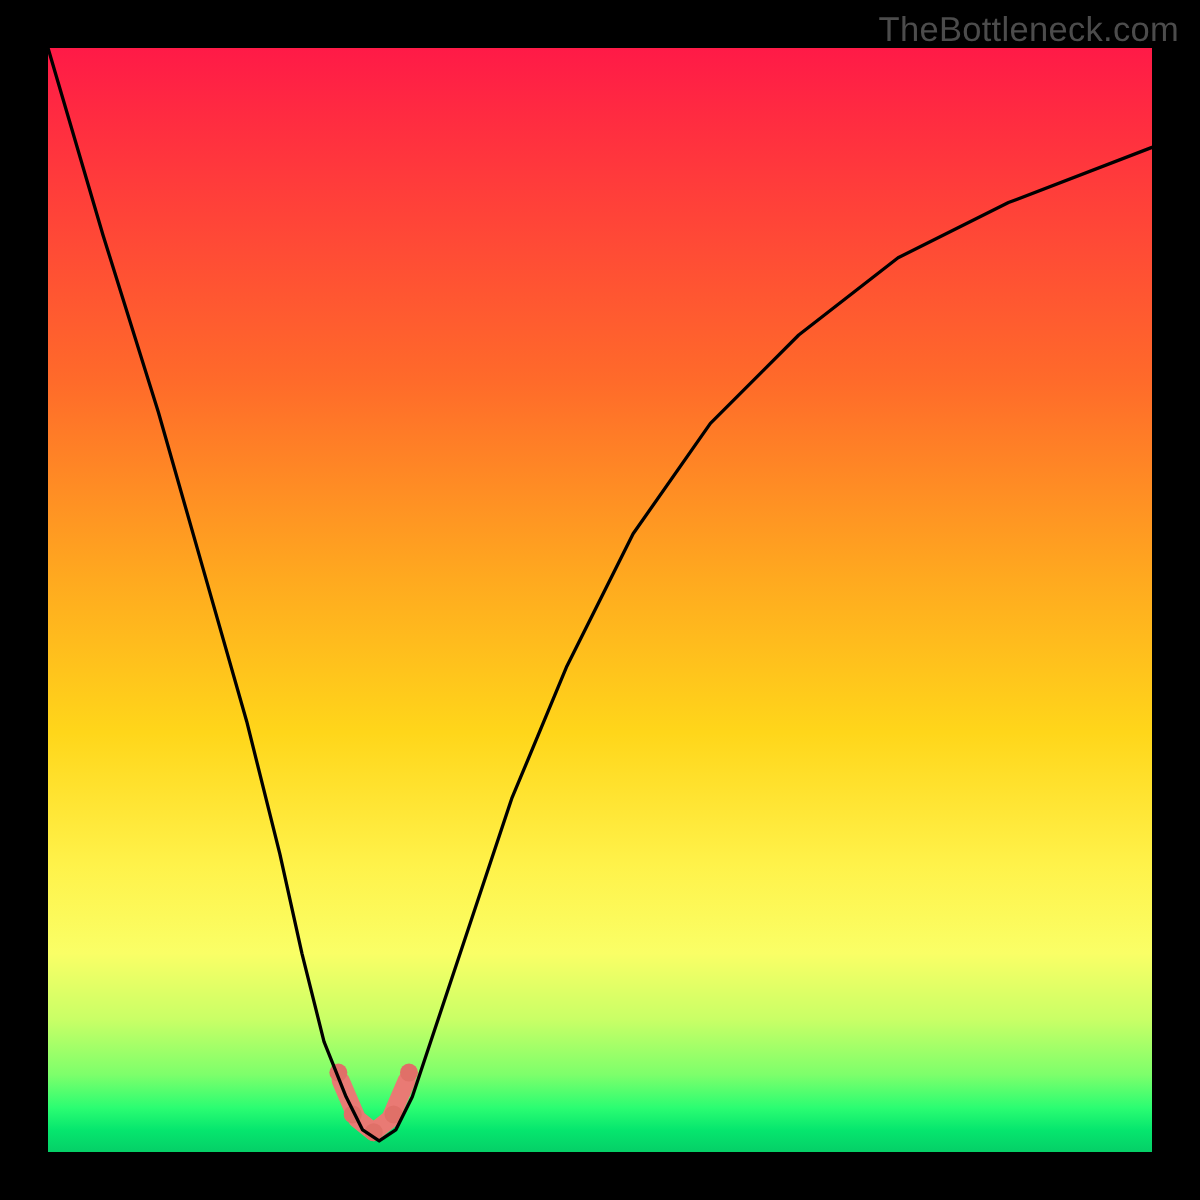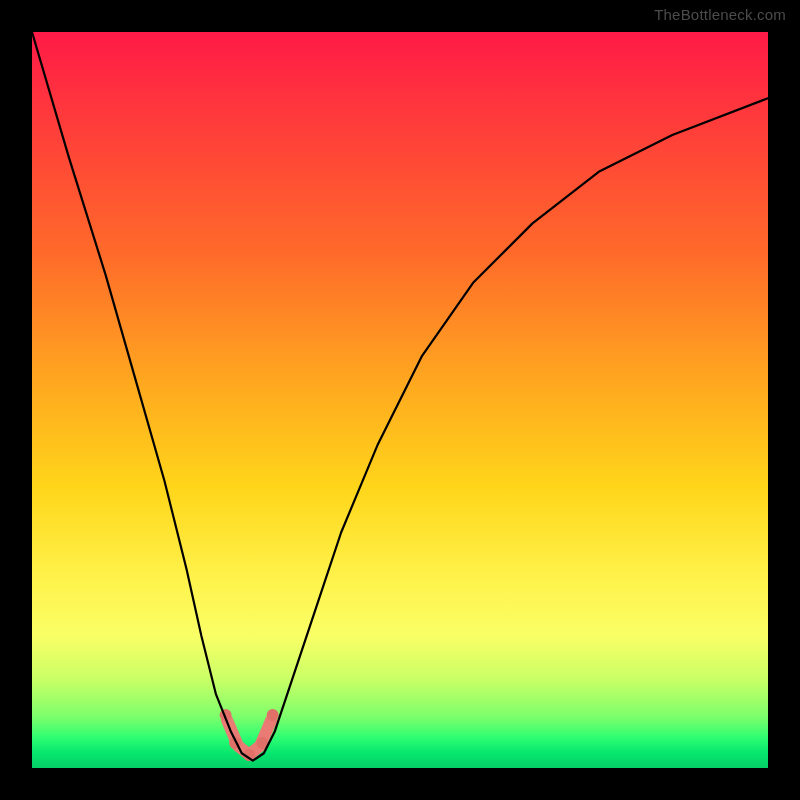--- a/index.html
+++ b/index.html
@@ -40,21 +40,21 @@
       #2bfd72 96%,
       #06e66e 98%,
       #05cf67 100%
     );
   }
   .attribution {
     position: absolute;
     top: 6px;
     right: 14px;
     color: #4c4c4c;
-    font-size: 15px;
+    font-size: 23px;
     font-weight: 400;
     letter-spacing: 0.2px;
     user-select: none;
   }
   svg.curve-layer {
     position: absolute;
     left: 0;
     top: 0;
     width: 736px;
     height: 736px;

